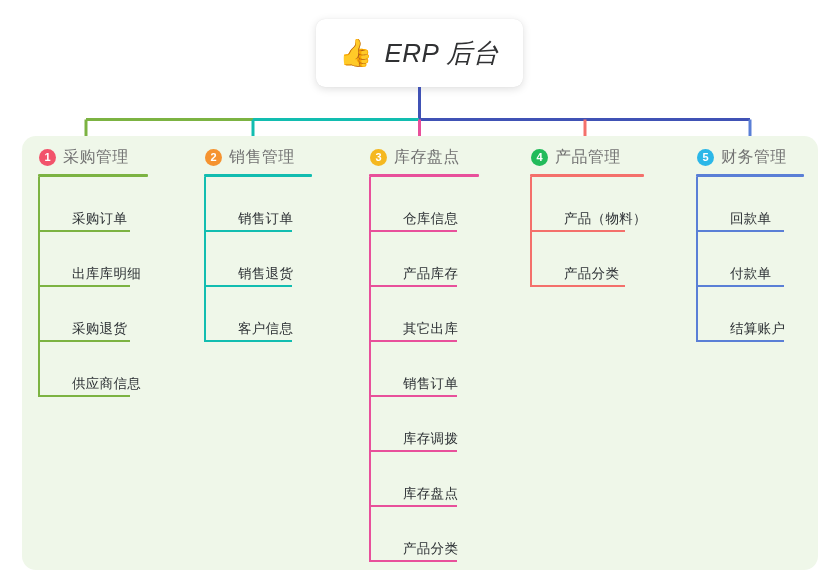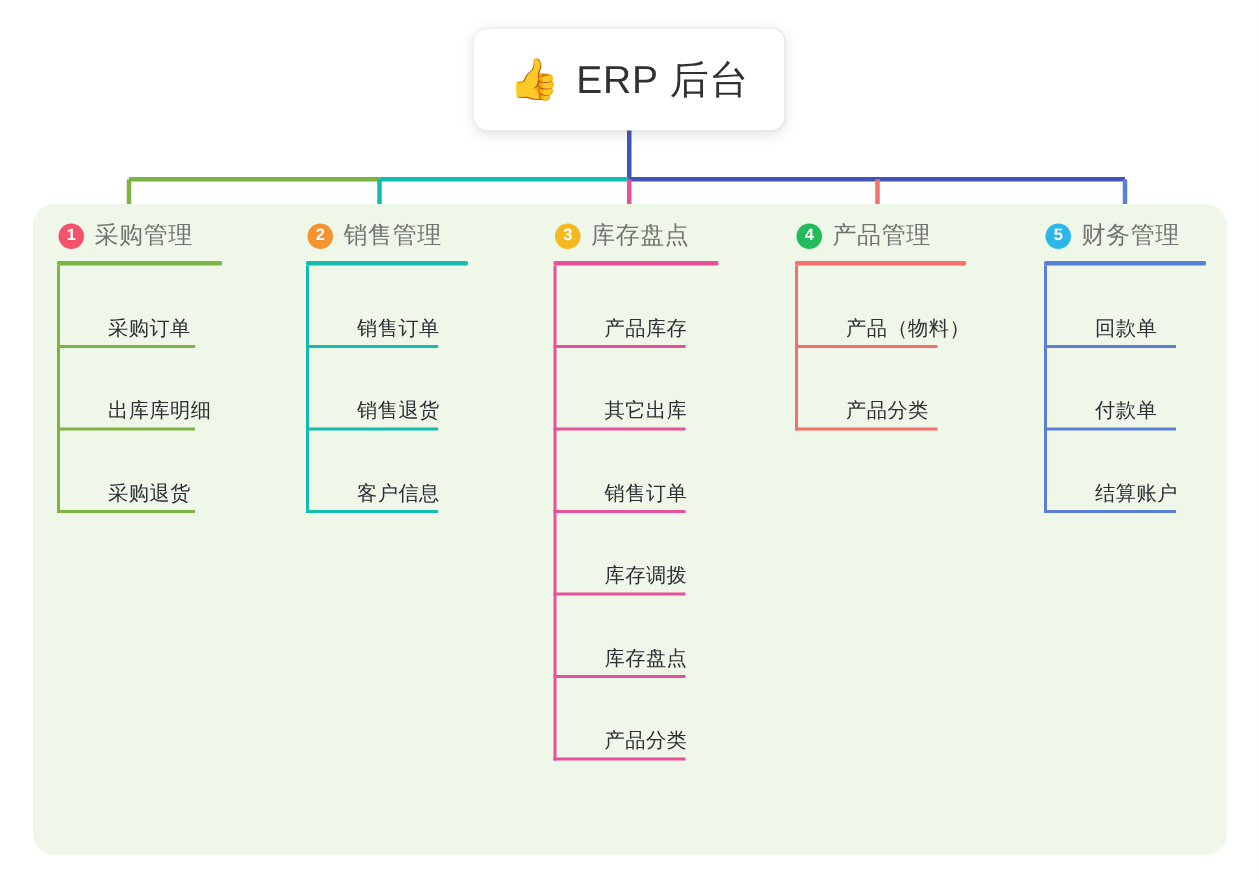--- a/index.html
+++ b/index.html
@@ -37,20 +37,21 @@
   .title-emoji {
     font-size: 27px;
     line-height: 1;
     display: block;
   }
   .title-text {
     font-size: 26px;
     color: #303133;
     letter-spacing: 0.5px;
     white-space: nowrap;
+    font-style: italic;
   }
 
   
   .connectors {
     position: absolute;
     left: 0;
     top: 0;
     width: 839px;
     height: 588px;
     pointer-events: none;
@@ -195,20 +196,24 @@
             <div class="item-rule" style="background: rgb(124, 179, 66); width: 92px;"></div>
           </div>
           <div class="item">
             <span class="item-label">出库库明细</span>
             <div class="item-rule" style="background: rgb(124, 179, 66); width: 92px;"></div>
           </div>
           <div class="item">
             <span class="item-label">采购退货</span>
             <div class="item-rule" style="background: rgb(124, 179, 66); width: 92px;"></div>
           </div>
+          <div class="item">
+            <span class="item-label">供应商信息</span>
+            <div class="item-rule" style="background: rgb(124, 179, 66); width: 92px;"></div>
+          </div>
         </div>
       </div>
       <div class="column" style="left: 204px; color: rgb(18, 189, 176);">
         <div class="col-header">
           <span class="badge" style="background: rgb(245, 147, 48);">2</span>
           <span class="col-title">销售管理</span>
         </div>
         <div class="header-rule" style="background: rgb(18, 189, 176); width: 108px;"></div>
         <div class="items">
           <div class="item">
@@ -226,20 +231,24 @@
         </div>
       </div>
       <div class="column" style="left: 369px; color: rgb(232, 80, 155);">
         <div class="col-header">
           <span class="badge" style="background: rgb(245, 184, 32);">3</span>
           <span class="col-title">库存盘点</span>
         </div>
         <div class="header-rule" style="background: rgb(232, 80, 155); width: 110px;"></div>
         <div class="items">
           <div class="item">
+            <span class="item-label">仓库信息</span>
+            <div class="item-rule" style="background: rgb(232, 80, 155); width: 88px;"></div>
+          </div>
+          <div class="item">
             <span class="item-label">产品库存</span>
             <div class="item-rule" style="background: rgb(232, 80, 155); width: 88px;"></div>
           </div>
           <div class="item">
             <span class="item-label">其它出库</span>
             <div class="item-rule" style="background: rgb(232, 80, 155); width: 88px;"></div>
           </div>
           <div class="item">
             <span class="item-label">销售订单</span>
             <div class="item-rule" style="background: rgb(232, 80, 155); width: 88px;"></div>

